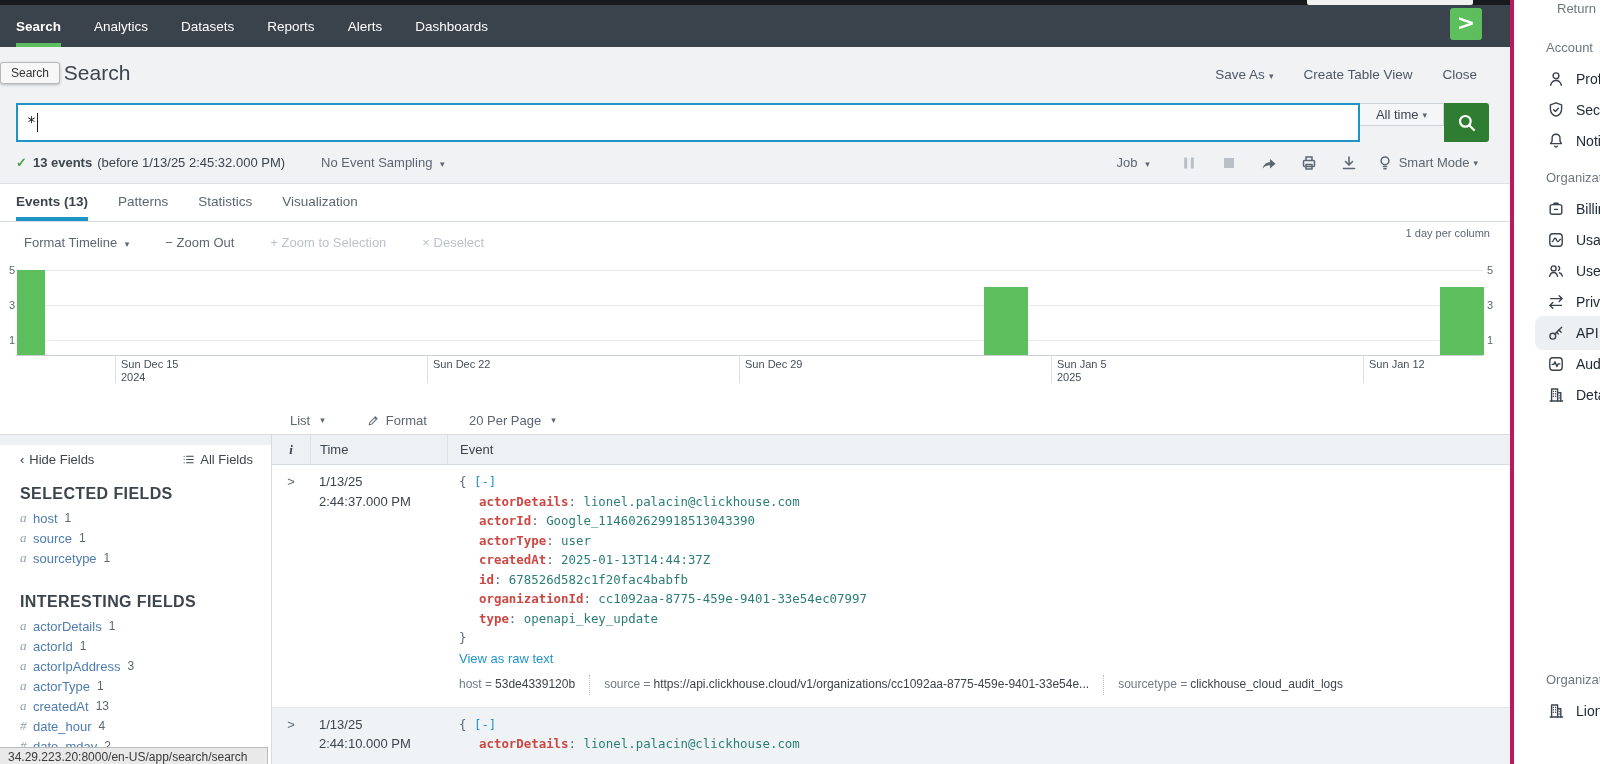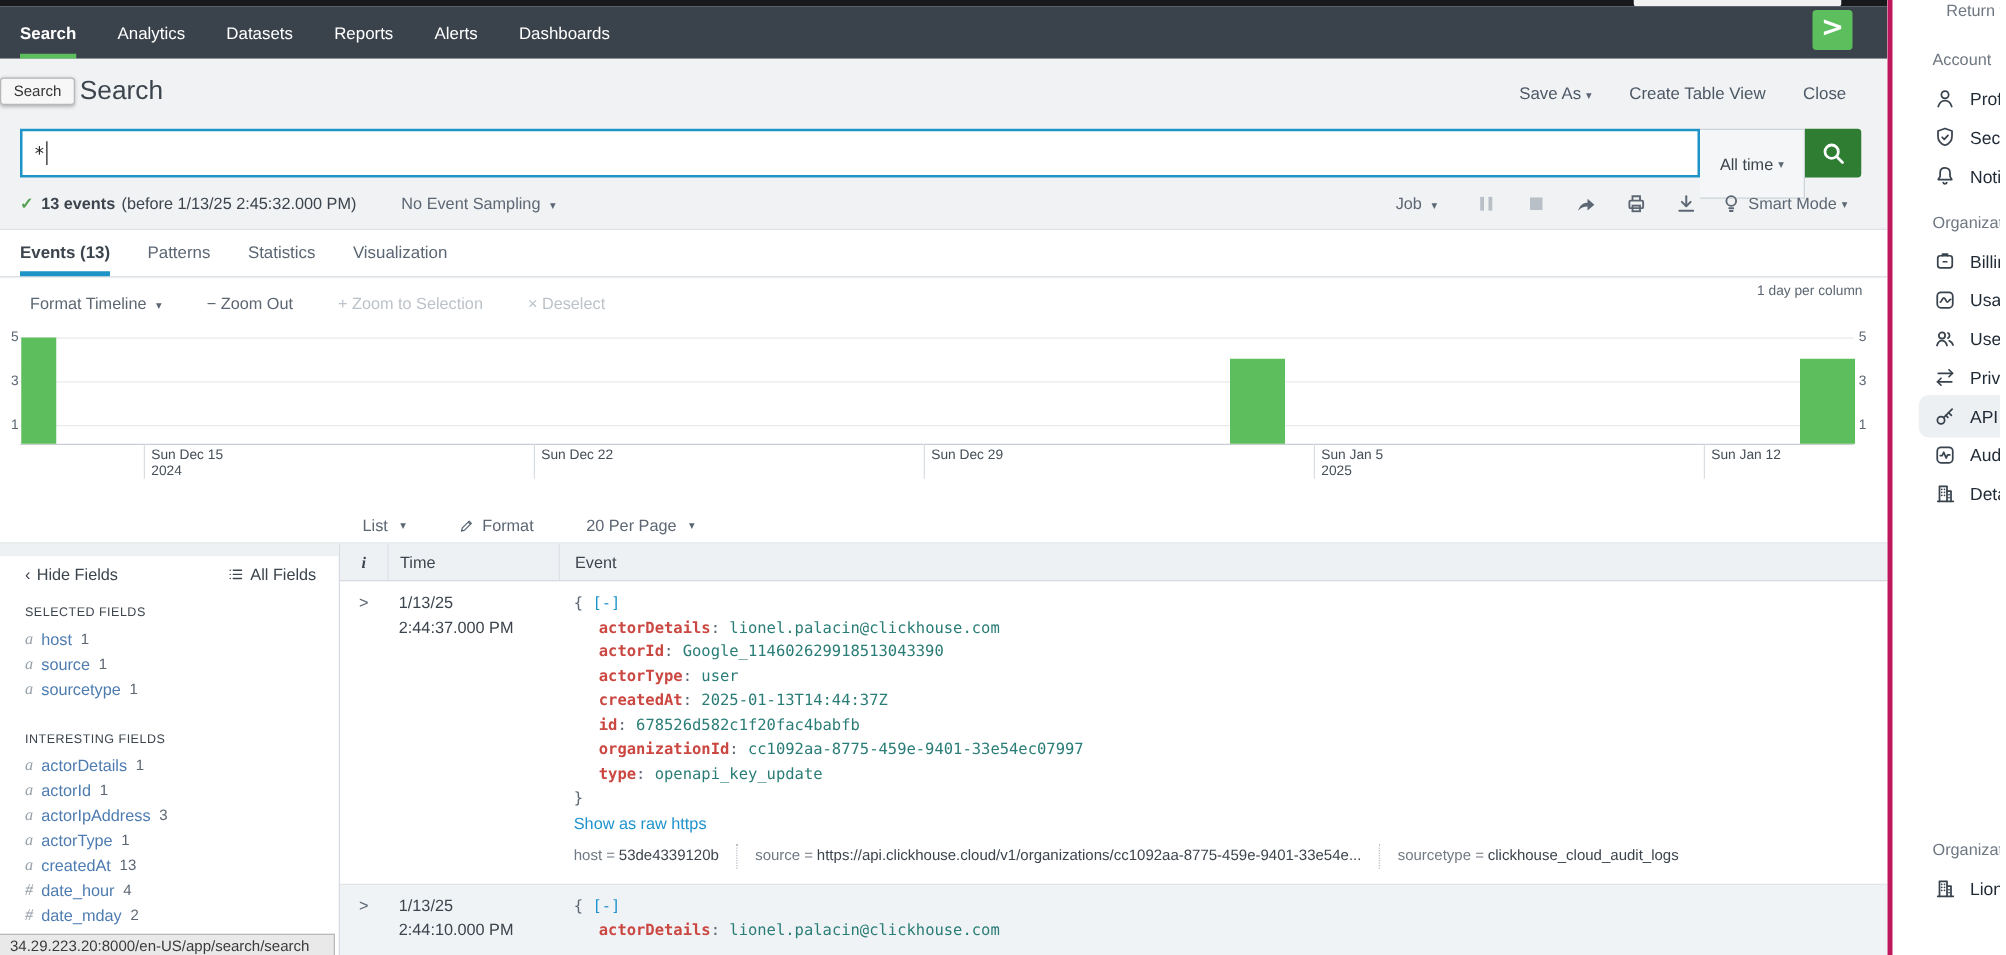--- a/index.html
+++ b/index.html
@@ -26,21 +26,21 @@
   .tooltip { position:absolute; left:0; top:15px; z-index:30; background:#f7f7f7; border:1px solid #b7b7b7;
     border-radius:3px; padding:3px 10px; font-size:12px; color:#333; box-shadow:0 1px 3px rgba(0,0,0,.25); }
   .header-actions { position:absolute; right:33px; top:20px; display:flex; gap:30px; font-size:13.5px; color:#4c5866; }
   .header-actions .act { cursor:pointer; white-space:nowrap; }
   .caret { font-size:9px; color:#5c6773; margin-left:4px; }
 
   .search-row { position:relative; margin-left:16px; display:flex; height:39px; }
   .search-input { width:1344px; height:39px; background:#fff; border:2px solid #1e93c6;
     font-family:"DejaVu Sans Mono", monospace; font-size:15px; color:#222; display:flex; align-items:center; padding-left:9px; }
   .cursor-bar { display:inline-block; width:1px; height:19px; background:#222; margin-left:1px; }
-  .timepicker { width:84px; height:56px; border:1px solid #ccd3d9; border-left:none; background:#f4f6f7;
+  .timepicker { width:84px; height:23px; border:1px solid #ccd3d9; border-left:none; background:#f4f6f7;
     display:flex; align-items:center; justify-content:center; font-size:13px; color:#3c444d; cursor:pointer; }
   .search-btn { width:45px; height:39px; background:#2e7d32; border:none; border-radius:0 3px 3px 0;
     display:flex; align-items:center; justify-content:center; cursor:pointer; }
 
   .job-row { position:relative; height:42px; border-bottom:1px solid #dde2e6; display:flex; align-items:center; }
   .job-left { display:flex; align-items:center; margin-left:16px; font-size:13px; color:#3c444d; }
   .ok-check { color:#53a051; font-weight:700; margin-right:6px; }
   .evt-count { font-weight:700; margin-right:5px; }
   .sampling { margin-left:36px; color:#5c6773; cursor:pointer; }
   .job-right { position:absolute; right:32px; display:flex; align-items:center; color:#5c6773; font-size:13px; }
@@ -72,21 +72,21 @@
 
   .results-toolbar { height:38px; display:flex; align-items:center; padding-top:10px; padding-left:290px; gap:42px; font-size:13px; color:#5c6773; }
   .rt-item { display:flex; align-items:center; gap:6px; cursor:pointer; white-space:nowrap; }
 
   .bottom-section { display:flex; height:332px; border-top:1px solid #d5dbe0; }
   .fields-col { position:relative; width:272px; border-right:1px solid #d5dbe0; background:#fff; }
   .f-strip { height:10px; background:#eef1f4; }
   .f-head { display:flex; justify-content:space-between; align-items:center; padding:7px 18px 5px 20px; font-size:13px; color:#3c444d; }
   .f-link { display:flex; align-items:center; gap:5px; cursor:pointer; }
   .f-body { padding-left:20px; }
-  .f-sec-h { font-size:10px; font-weight:400; color:#3c444d; letter-spacing:.4px; margin:13px 0 5px; }
+  .f-sec-h { font-size:16px; font-weight:700; color:#3c444d; letter-spacing:.4px; margin:13px 0 5px; }
   .f-sec-h.second { margin-top:25px; }
   .f-item { height:20px; display:flex; align-items:center; font-size:13px; cursor:pointer; }
   .f-prefix { font-family:"Liberation Serif", serif; font-style:italic; color:#97a1aa; width:13px; }
   .f-name { color:#4e7cb0; margin-right:7px; }
   .f-count { color:#5c6773; font-size:12px; }
   .url-tip { position:absolute; left:0; bottom:0; width:268px; height:19px; background:#e9e9e9;
     border:1px solid #b9b9b9; border-left:none; border-bottom:none; font-size:12px; color:#3a3a3a; padding:1px 8px; line-height:16px;
     white-space:nowrap; overflow:hidden; z-index:5; }
 
   .events-col { flex:1; background:#fff; display:flex; flex-direction:column; overflow:hidden; }
@@ -407,21 +407,21 @@
               <div class="r-event">
                 <div><span>{ </span><span class="blue-link">[-]</span></div>
                 <div class="j-line"><span class="j-key">actorDetails</span><span>: </span><span class="j-val">lionel.palacin@clickhouse.com</span></div>
                 <div class="j-line"><span class="j-key">actorId</span><span>: </span><span class="j-val">Google_114602629918513043390</span></div>
                 <div class="j-line"><span class="j-key">actorType</span><span>: </span><span class="j-val">user</span></div>
                 <div class="j-line"><span class="j-key">createdAt</span><span>: </span><span class="j-val">2025-01-13T14:44:37Z</span></div>
                 <div class="j-line"><span class="j-key">id</span><span>: </span><span class="j-val">678526d582c1f20fac4babfb</span></div>
                 <div class="j-line"><span class="j-key">organizationId</span><span>: </span><span class="j-val">cc1092aa-8775-459e-9401-33e54ec07997</span></div>
                 <div class="j-line"><span class="j-key">type</span><span>: </span><span class="j-val">openapi_key_update</span></div>
                 <div>}</div>
-                <div class="blue-link raw-link">Show as raw https</div>
+                <div class="blue-link raw-link">View as raw text</div>
                 <div class="meta">
                   <span class="m-item"><span>host =</span><span class="m-val">53de4339120b</span></span>
                   <span class="m-item"><span>source =</span><span class="m-val">https://api.clickhouse.cloud/v1/organizations/cc1092aa-8775-459e-9401-33e54e...</span></span>
                   <span class="m-item"><span>sourcetype =</span><span class="m-val">clickhouse_cloud_audit_logs</span></span>
                 </div>
               </div>
             </div>
             <div class="e-row alt">
               <div class="r-x">&gt;</div>
               <div class="r-time">

